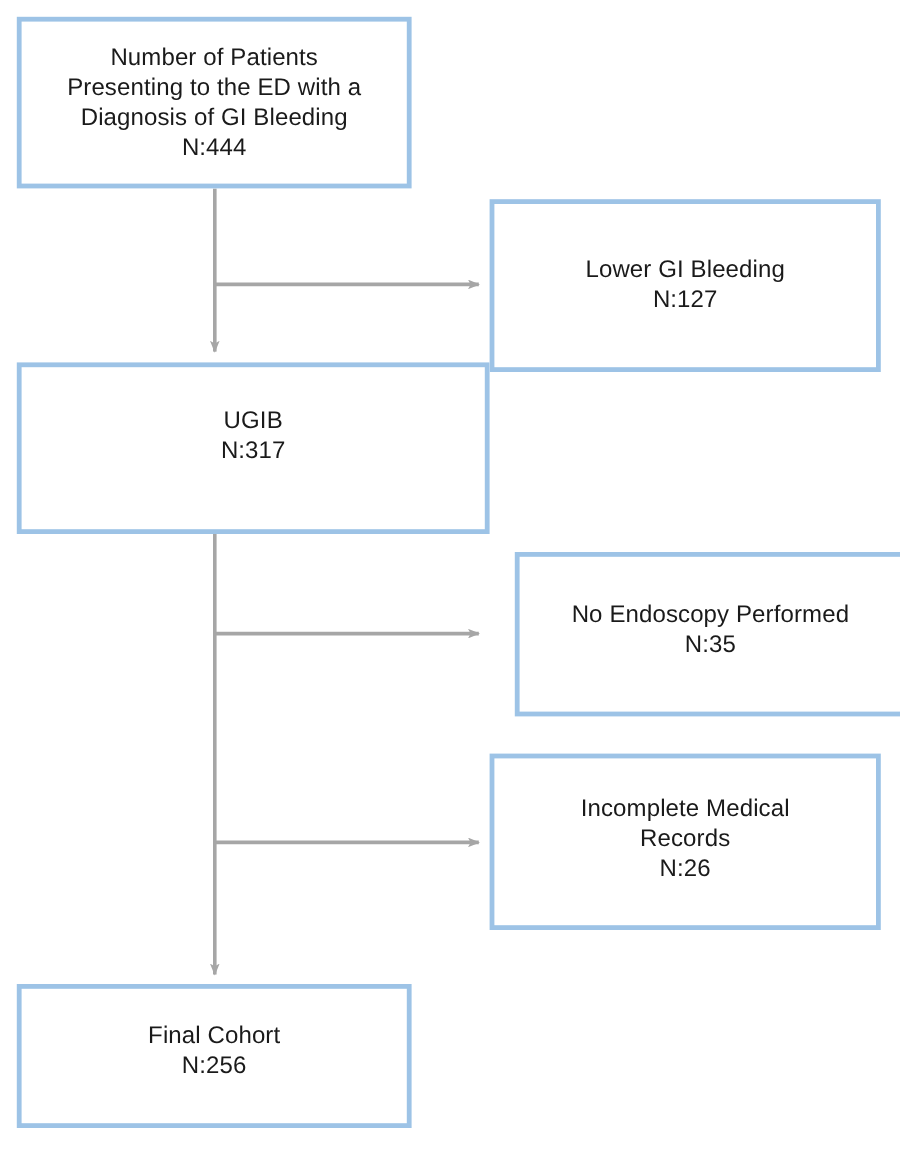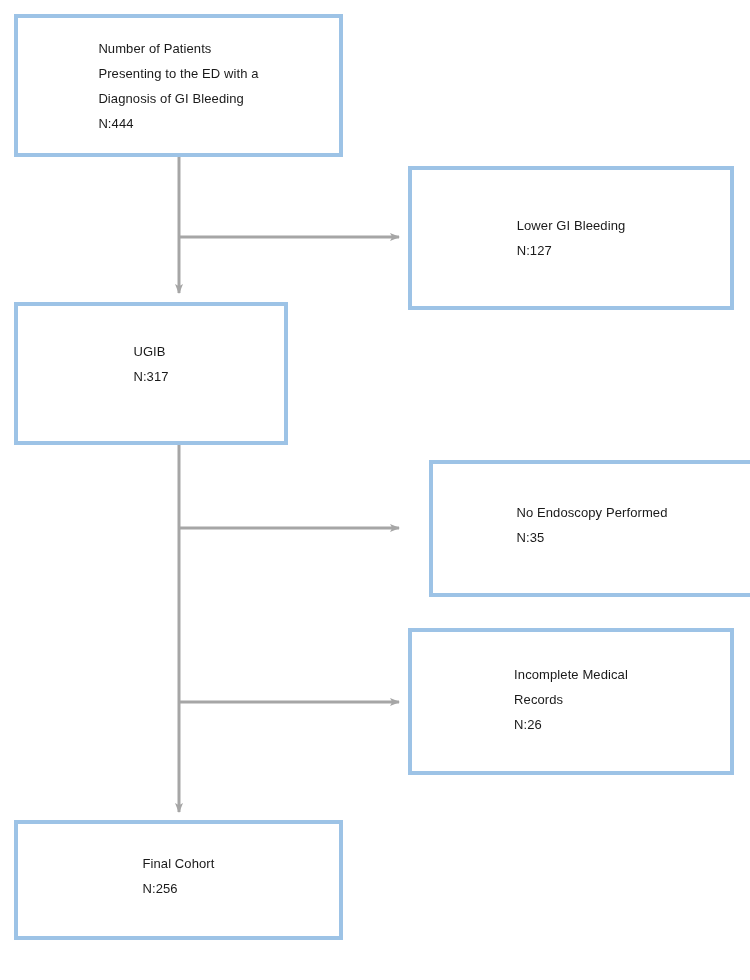--- a/index.html
+++ b/index.html
@@ -30,30 +30,31 @@
     position: absolute;
     box-sizing: border-box;
     background: #ffffff;
     border: 4px solid #9dc3e6;
     display: flex;
     align-items: center;
     justify-content: center;
     z-index: 2;
   }
   .node-text {
-    font-size: 13px;
+    font-size: 20px;
     line-height: 25px;
     color: #1a1a1a;
+    text-align: center;
     letter-spacing: 0.1px;
     padding: 0 8px;
     white-space: pre-line;
   }
   
   #node-presenting  { left: 14px;  top: 14px;  width: 329px; height: 143px; }
-  #node-ugib        { left: 14px;  top: 302px; width: 274px; height: 143px; }
+  #node-ugib        { left: 14px;  top: 302px; width: 394px; height: 143px; }
   #node-final       { left: 14px;  top: 820px; width: 329px; height: 120px; }
   
   #node-lower-gi    { left: 408px; top: 166px; width: 326px; height: 144px; }
   #node-no-endo     { left: 408px; top: 460px; width: 326px; height: 137px; margin-left: 21px; }
   #node-incomplete  { left: 408px; top: 628px; width: 326px; height: 147px; }
   
   #node-ugib  .node-text  { transform: translateY(-10px); }
   #node-final .node-text  { transform: translateY(-4px); }
   #node-no-endo .node-text { transform: translateY(-4px); }
   #node-incomplete .node-text { transform: translateY(-2px); }

